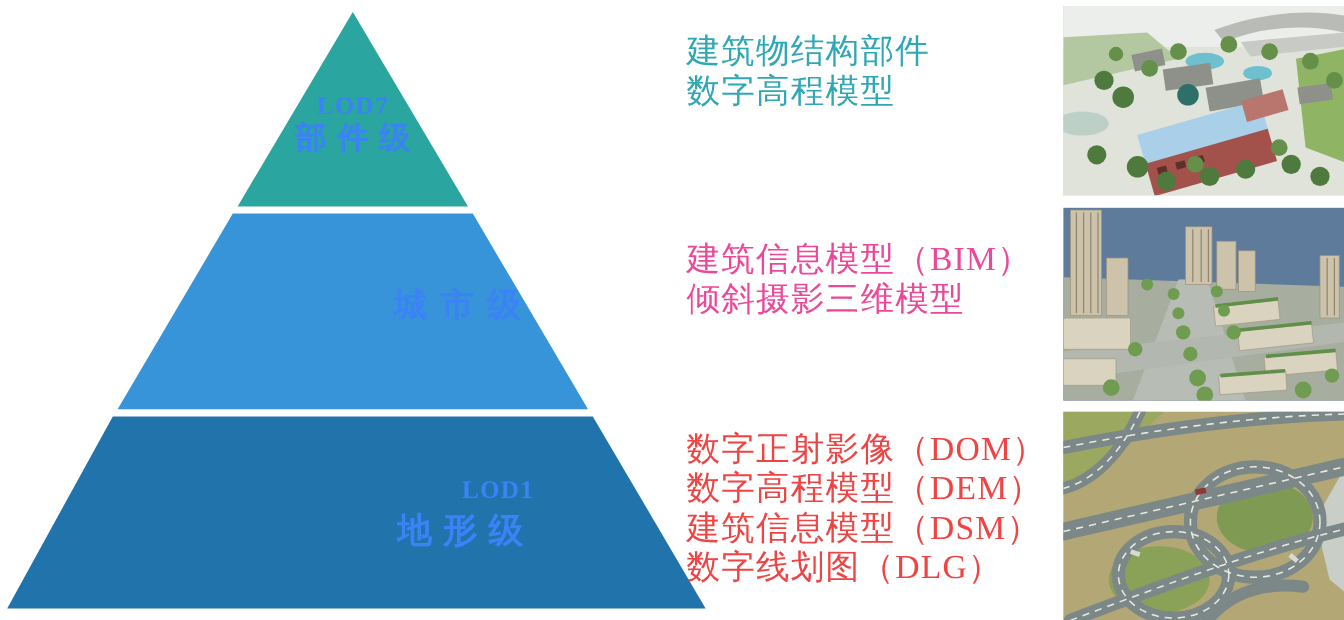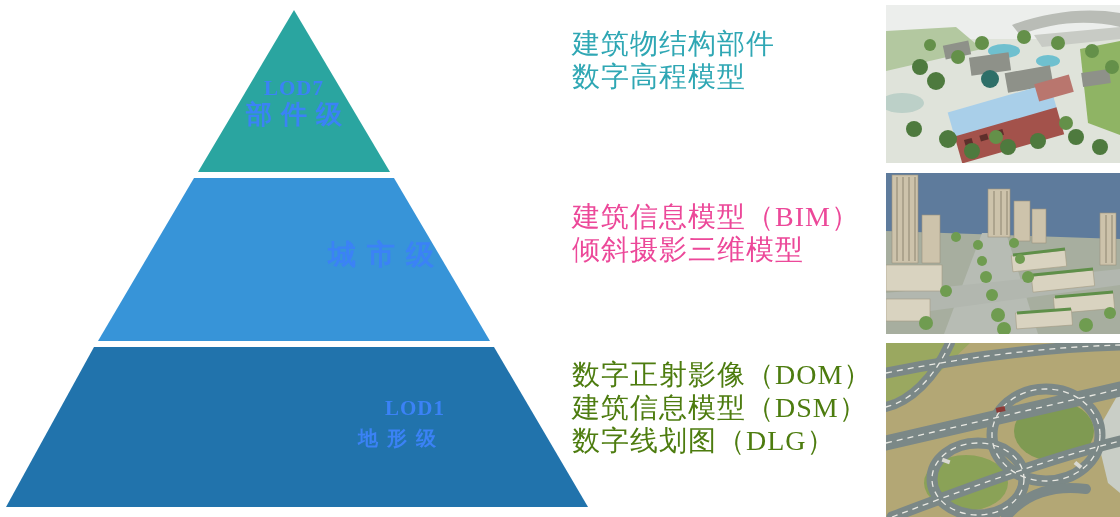--- a/index.html
+++ b/index.html
@@ -10,27 +10,27 @@
 
   .lvl-label{position:absolute;text-align:center;color:#3b82f6;
              font-family:"Liberation Serif",serif;font-weight:bold;line-height:1.15;}
   .lvl-label .code{font-size:21px;letter-spacing:1px;}
   .lvl-label .name{font-size:27px;letter-spacing:9px;padding-left:9px;}
   .label-component{left:194px;top:76px;width:200px;}
   .label-component .name{font-size:26px;text-align:center;}
   .label-city{left:145px;top:239px;width:300px;}
   .label-city .name{font-size:28px;letter-spacing:11px;padding-left:11px;text-align:right;}
   .label-terrain{left:145px;top:396px;width:300px;text-align:right;}
-  .label-terrain .name{margin-top:7px;font-size:20px;}
+  .label-terrain .name{margin-top:7px;font-size:29px;}
 
   .ann{position:absolute;left:572px;font-size:28px;line-height:33px;
        font-family:"Liberation Serif",serif;letter-spacing:1px;white-space:nowrap;}
   .ann-component{top:27px;color:#2fa7b4;}
   .ann-city{top:200px;color:#ec4899;}
-  .ann-terrain{top:358px;color:#4d7c0f;}
+  .ann-terrain{top:358px;color:#ef4444;}
 
   .photo{position:absolute;left:886px;width:234px;overflow:hidden;background:#dddddd;}
   .photo svg{display:block;width:100%;height:100%;}
   .photo-component{top:5px;height:158px;}
   .photo-city{top:173px;height:161px;}
   .photo-terrain{top:343px;height:174px;}
 </style>
 </head>
 <body>
 
@@ -57,20 +57,21 @@
   <div class="ann ann-component">
     <div>建筑物结构部件</div>
     <div>数字高程模型</div>
   </div>
   <div class="ann ann-city">
     <div>建筑信息模型（BIM）</div>
     <div>倾斜摄影三维模型</div>
   </div>
   <div class="ann ann-terrain">
     <div>数字正射影像（DOM）</div>
+    <div>数字高程模型（DEM）</div>
     <div>建筑信息模型（DSM）</div>
     <div>数字线划图（DLG）</div>
   </div>
 
   <div class="photo photo-component">
     <svg viewBox="0 0 234 158" preserveAspectRatio="none">
       <rect width="234" height="158" fill="#dfe3da"></rect>
       <rect width="234" height="34" fill="#eceeec"></rect>
       <path d="M126,20 C160,7 200,2 234,8 L234,22 C200,14 164,18 134,30 Z" fill="#b9bcb6"></path>
       <path d="M148,30 L234,22 L234,34 L156,42 Z" fill="#c8cbc5"></path>

